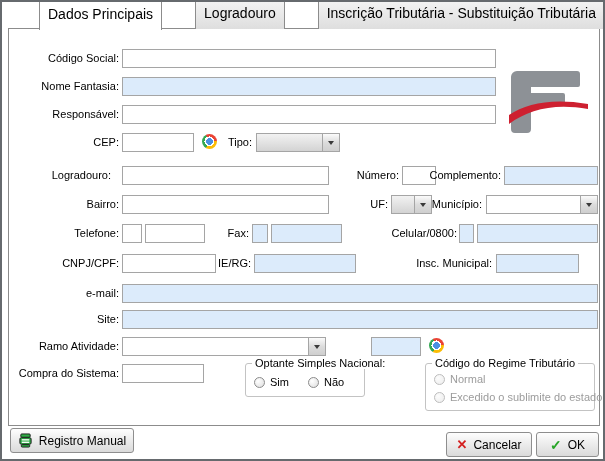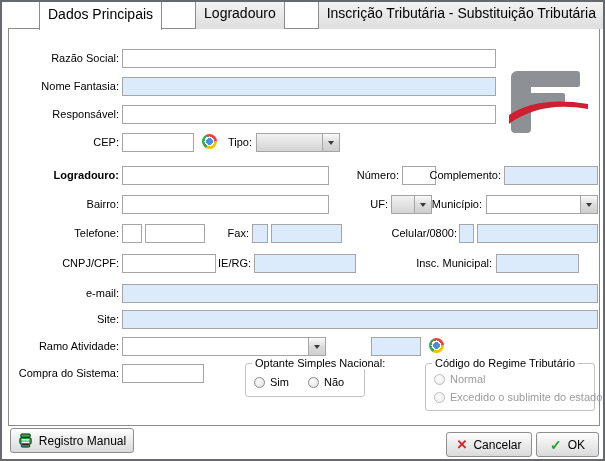--- a/index.html
+++ b/index.html
@@ -92,40 +92,40 @@
 
   <div class="page">
 
     <div style="position:absolute;left:500px;top:42px;">
       <svg width="80" height="64" viewBox="0 0 80 64">
         <path d="M8 0 h60 a3 3 0 0 1 3 3 v11 a2 2 0 0 1 -2 2 H22 v6 h32 a2 2 0 0 1 2 2 v9 a2 2 0 0 1 -2 2 H22 v23 a4 4 0 0 1 -4 4 H6 a4 4 0 0 1 -4 -4 V6 a6 6 0 0 1 6 -6 Z" fill="#8d9196"></path>
         <path d="M0 44 C 18 32 44 27 79 33 L79 38 C 46 32 20 38 0 53 Z" fill="#ce2030"></path>
       </svg>
     </div>
 
-    <span class="lbl" style="left:8px;top:23px;width:102px;">Razão Social:</span>
+    <span class="lbl" style="left:8px;top:23px;width:102px;">Código Social:</span>
     <input class="inp" style="left: 113px; top: 20px; width: 374px;" value="">
 
     <span class="lbl" style="left:8px;top:51px;width:102px;">Nome Fantasia:</span>
     <input class="inp blue" style="left: 113px; top: 48px; width: 374px;" value="">
 
     <span class="lbl" style="left:8px;top:79px;width:102px;">Responsável:</span>
     <input class="inp" style="left: 113px; top: 76px; width: 374px;" value="">
 
     <span class="lbl" style="left:8px;top:107px;width:102px;">CEP:</span>
     <input class="inp" style="left: 113px; top: 104px; width: 72px;" value="">
     <span class="chrome" style="left:193px;top:105px;"></span>
     <span class="lbl" style="left:200px;top:107px;width:43px;">Tipo:</span>
     <div class="combo gray" style="left:247px;top:104px;width:84px;">
       <div class="combo-btn">
           <span class="arr"></span>
         </div>
     </div>
 
-    <span class="lbl" style="left:8px;top:140px;width:102px;font-weight:bold;">Logradouro:</span>
+    <span class="lbl" style="left:0;top:140px;width:102px;">Logradouro:</span>
     <input class="inp" style="left: 113px; top: 137px; width: 207px;" value="">
     <span class="lbl" style="left:330px;top:140px;width:60px;">Número:</span>
     <input class="inp" style="left: 393px; top: 137px; width: 34px;" value="">
     <span class="lbl" style="left:412px;top:140px;width:80px;">Complemento:</span>
     <input class="inp blue" style="left: 495px; top: 137px; width: 94px;" value="">
 
     <span class="lbl" style="left:8px;top:169px;width:102px;">Bairro:</span>
     <input class="inp" style="left: 113px; top: 166px; width: 207px;" value="">
     <span class="lbl" style="left:352px;top:169px;width:27px;">UF:</span>
     <div class="combo gray" style="left:382px;top:166px;width:41px;">

